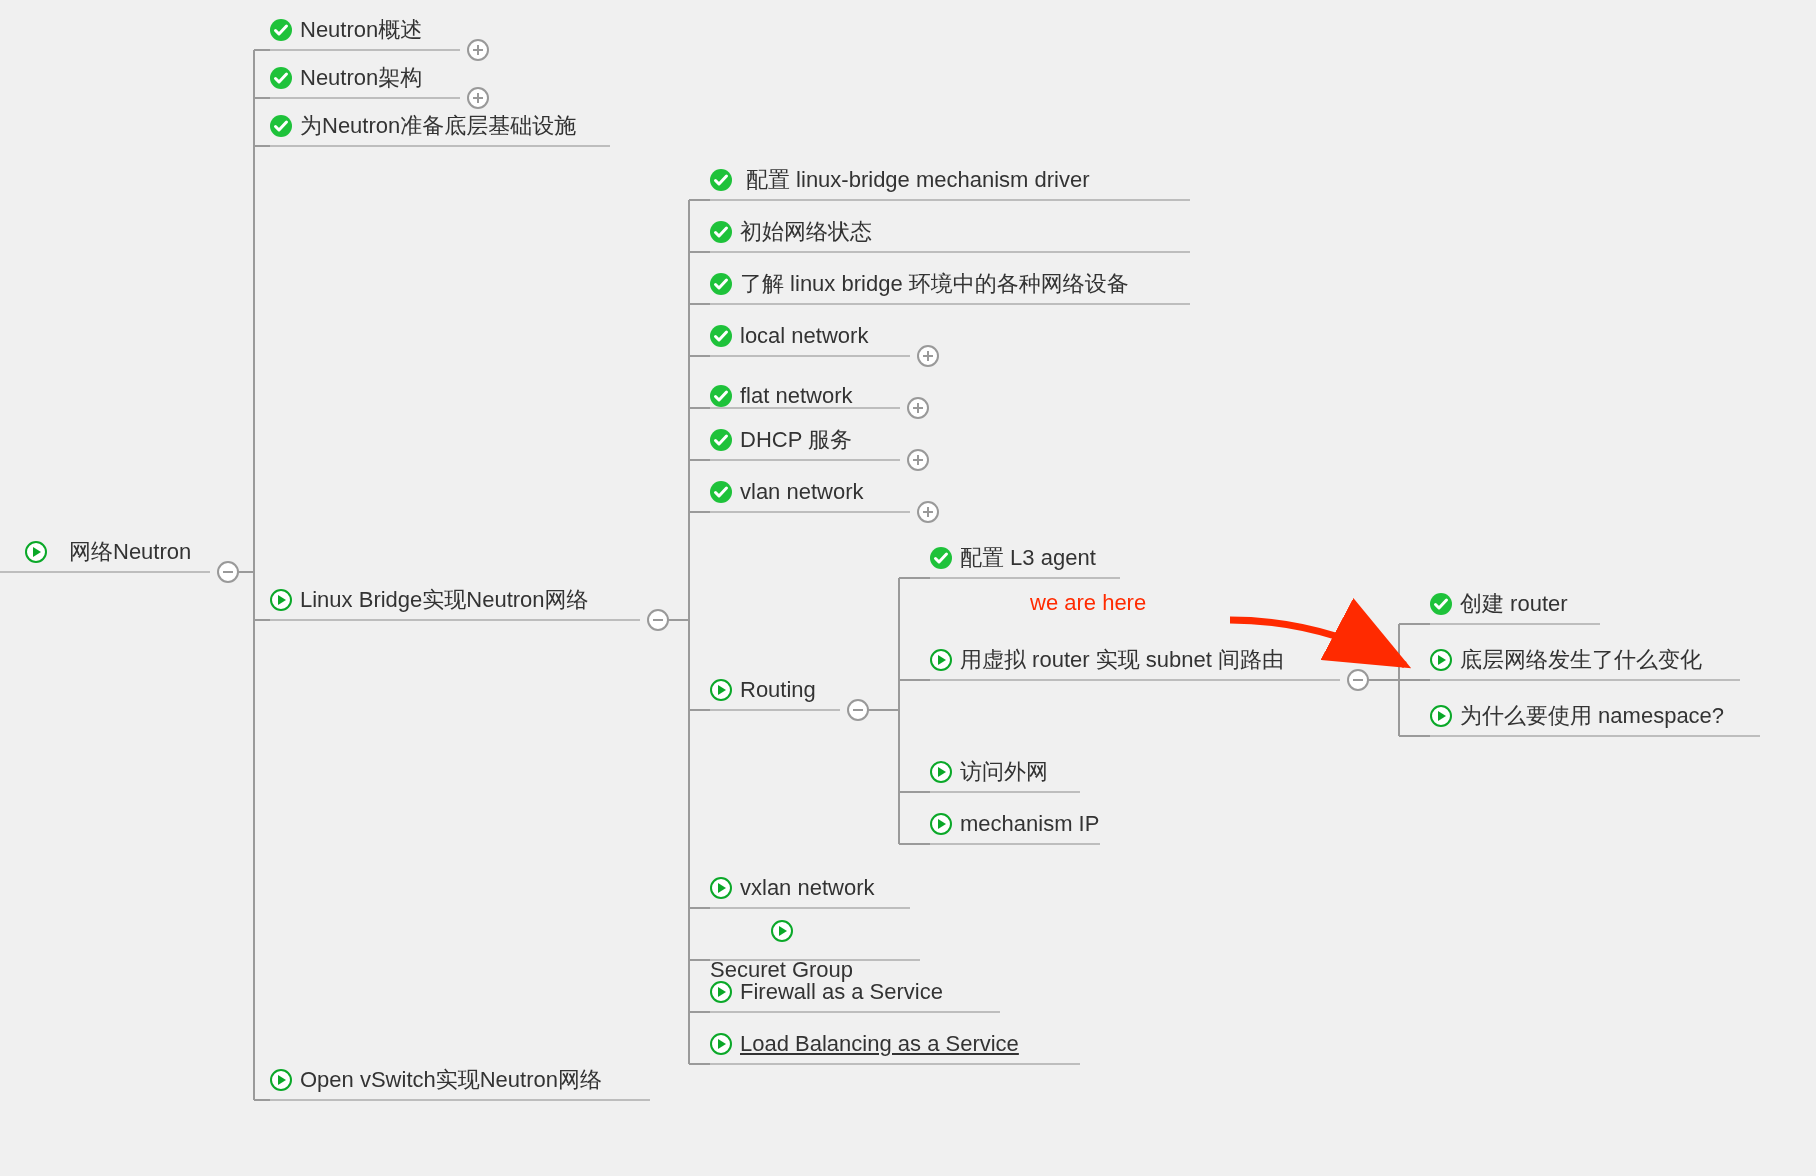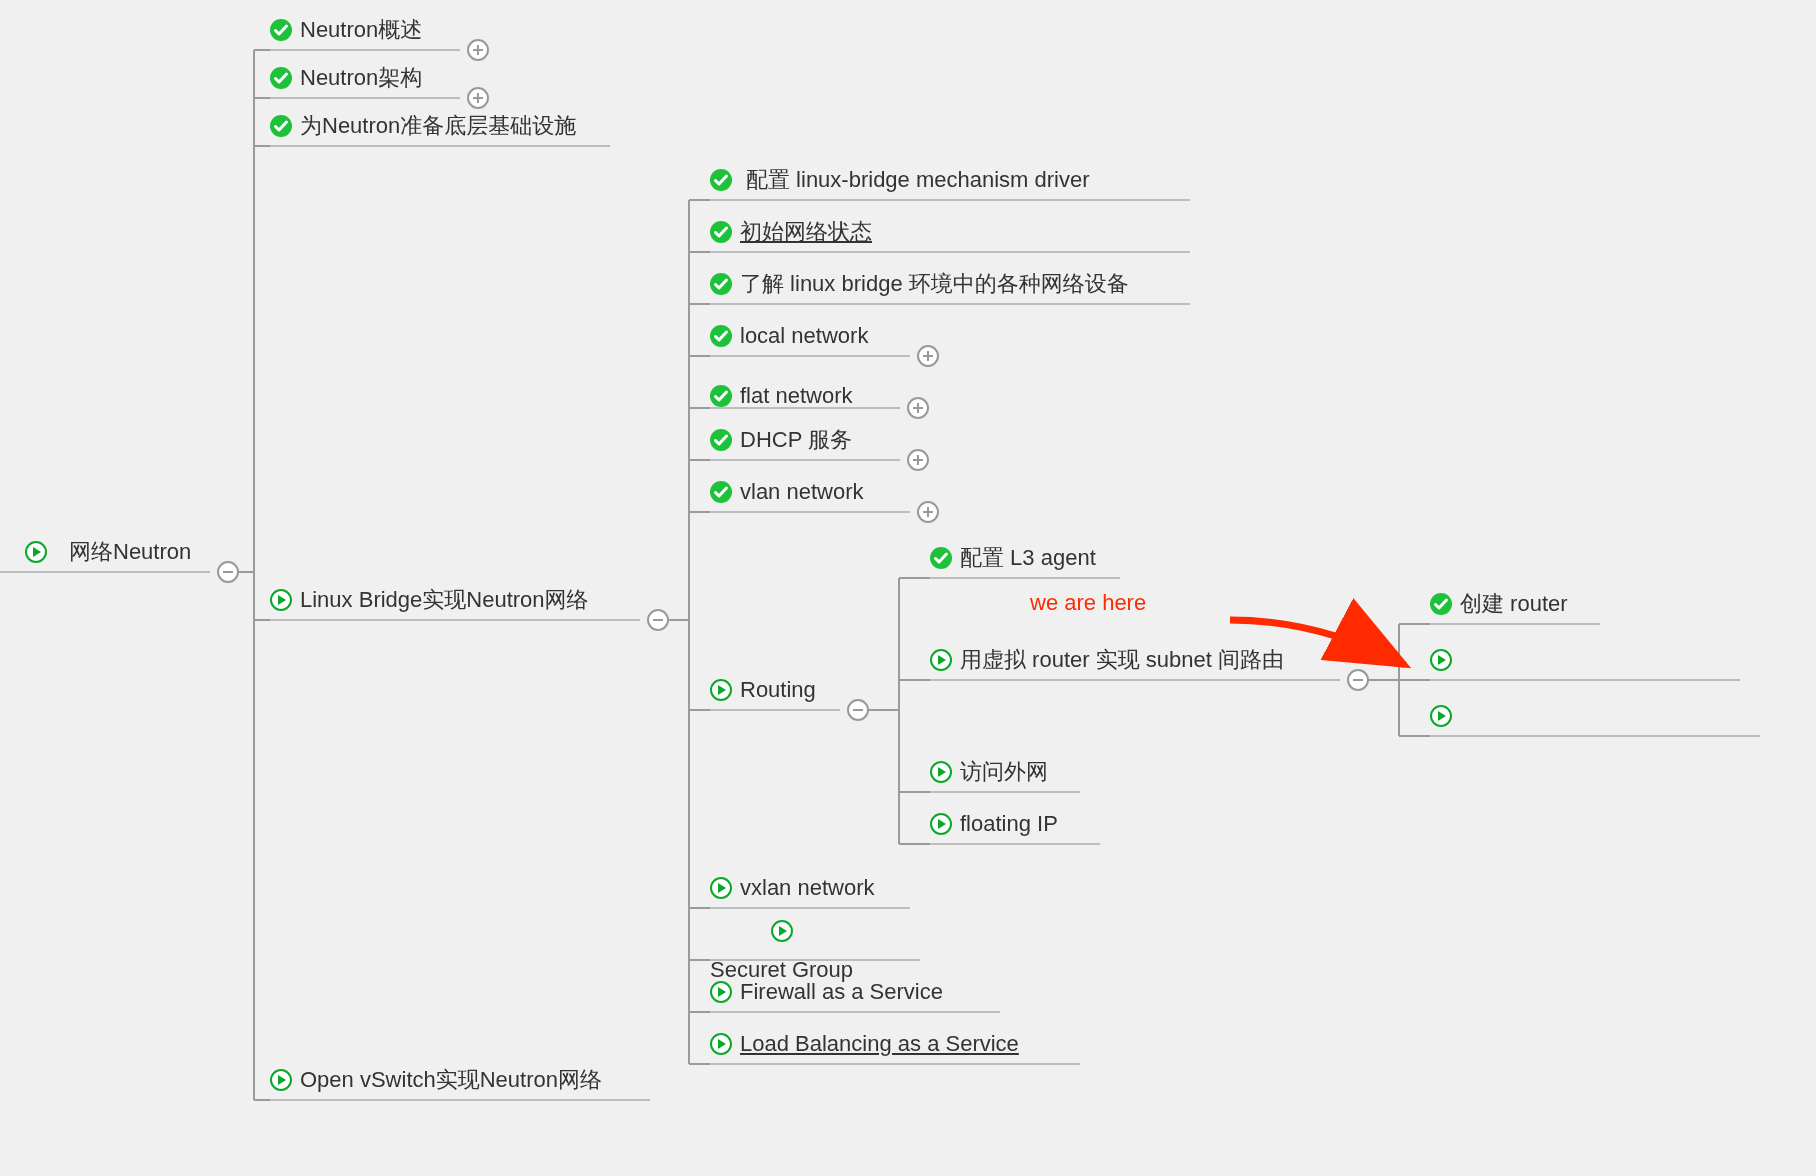--- a/index.html
+++ b/index.html
@@ -211,21 +211,21 @@
     </div>
     <div class="node" style="left: 710px; top: 160px; gap: 14px;">
       <span class="bullet">
         <svg width="22" height="22" viewBox="0 0 22 22">
       <circle cx="11" cy="11" r="11" fill="#1ec23a"></circle>
       <path d="M5.5 11.5 L9 15 L16.5 7" stroke="#fff" stroke-width="3" fill="none" stroke-linecap="round" stroke-linejoin="round"></path>
     </svg>
       </span>
       <span class="label">配置 linux-bridge mechanism driver</span>
     </div>
-    <div class="node" style="left: 710px; top: 212px; text-decoration: underline;">
+    <div class="node" style="left: 710px; top: 212px;">
       <span class="bullet">
         <svg width="22" height="22" viewBox="0 0 22 22">
       <circle cx="11" cy="11" r="11" fill="#1ec23a"></circle>
       <path d="M5.5 11.5 L9 15 L16.5 7" stroke="#fff" stroke-width="3" fill="none" stroke-linecap="round" stroke-linejoin="round"></path>
     </svg>
       </span>
       <span class="label">初始网络状态</span>
     </div>
     <div class="node" style="left: 710px; top: 264px;">
       <span class="bullet">
@@ -363,47 +363,49 @@
       </span>
       <span class="label">访问外网</span>
     </div>
     <div class="node" style="left: 930px; top: 804px;">
       <span class="bullet">
         <svg width="22" height="22" viewBox="0 0 22 22">
     <circle cx="11" cy="11" r="10" fill="#fff" stroke="#0aa828" stroke-width="2"></circle>
     <polygon points="8,6 16,11 8,16" fill="#0aa828"></polygon>
   </svg>
       </span>
-      <span class="label">floating IP</span>
+      <span class="label">mechanism IP</span>
     </div>
     <div class="toggle minus" style="left: 1347px; top: 669px;">
       <span class="h"></span>
     </div>
     <div class="node" style="left: 1430px; top: 584px;">
       <span class="bullet">
         <svg width="22" height="22" viewBox="0 0 22 22">
       <circle cx="11" cy="11" r="11" fill="#1ec23a"></circle>
       <path d="M5.5 11.5 L9 15 L16.5 7" stroke="#fff" stroke-width="3" fill="none" stroke-linecap="round" stroke-linejoin="round"></path>
     </svg>
       </span>
       <span class="label">创建 router</span>
     </div>
     <div class="node" style="left: 1430px; top: 640px;">
       <span class="bullet">
         <svg width="22" height="22" viewBox="0 0 22 22">
     <circle cx="11" cy="11" r="10" fill="#fff" stroke="#0aa828" stroke-width="2"></circle>
     <polygon points="8,6 16,11 8,16" fill="#0aa828"></polygon>
   </svg>
       </span>
+      <span class="label">底层网络发生了什么变化</span>
     </div>
     <div class="node" style="left: 1430px; top: 696px;">
       <span class="bullet">
         <svg width="22" height="22" viewBox="0 0 22 22">
     <circle cx="11" cy="11" r="10" fill="#fff" stroke="#0aa828" stroke-width="2"></circle>
     <polygon points="8,6 16,11 8,16" fill="#0aa828"></polygon>
   </svg>
       </span>
+      <span class="label">为什么要使用 namespace?</span>
     </div>
   </div>
 
 <div class="annotation" style="left:1030px; top:590px;">
   <span>we are here</span>
 </div>
 
 </body></html>

